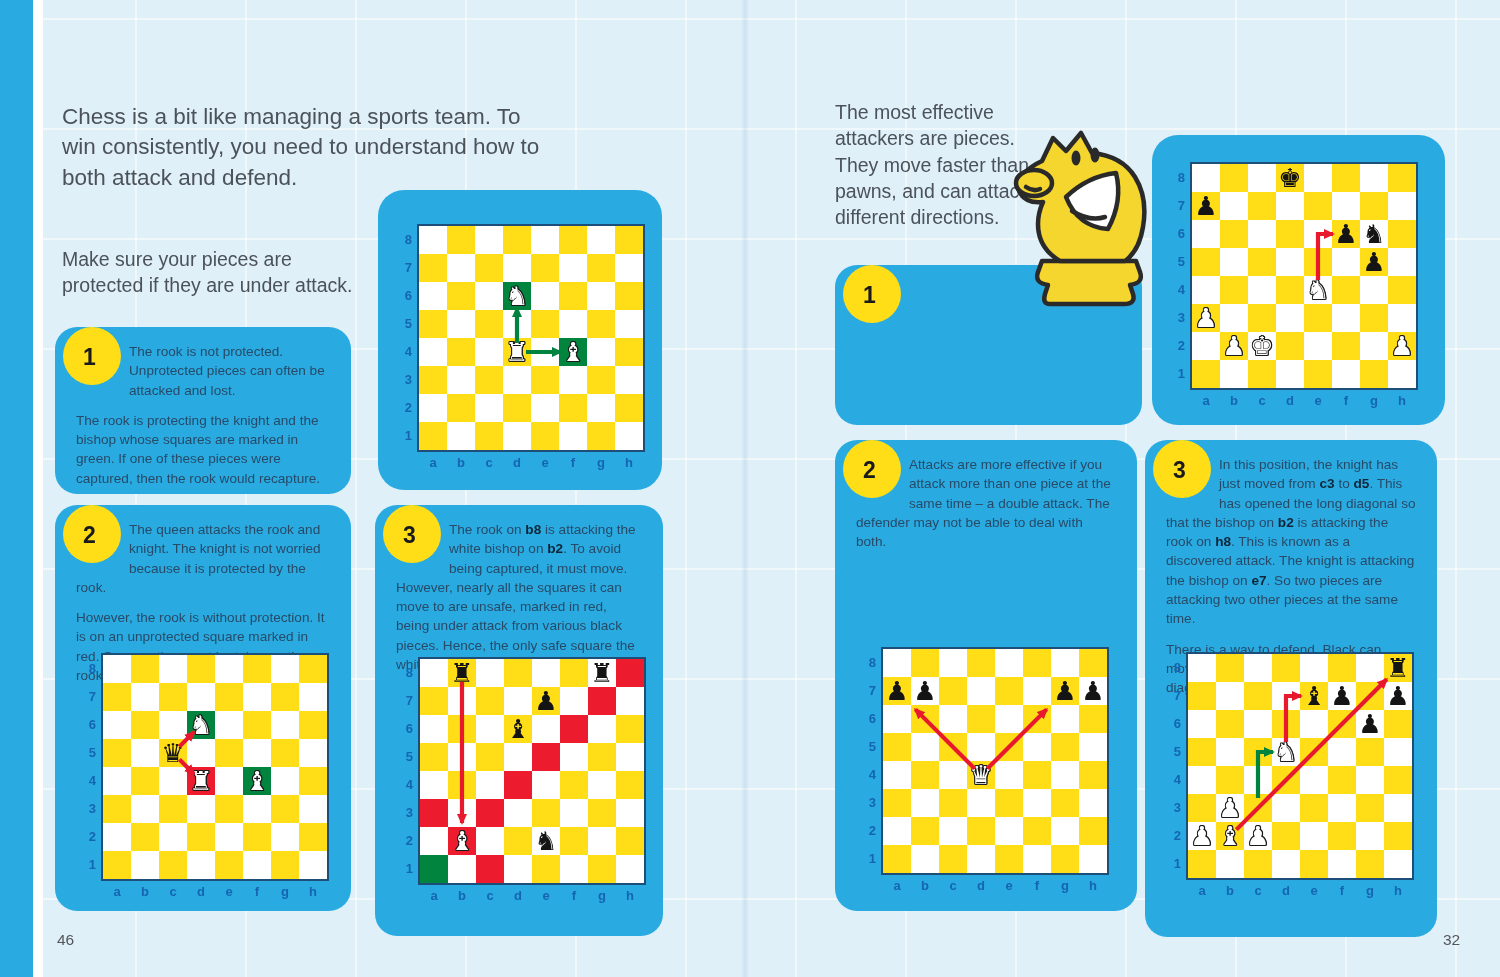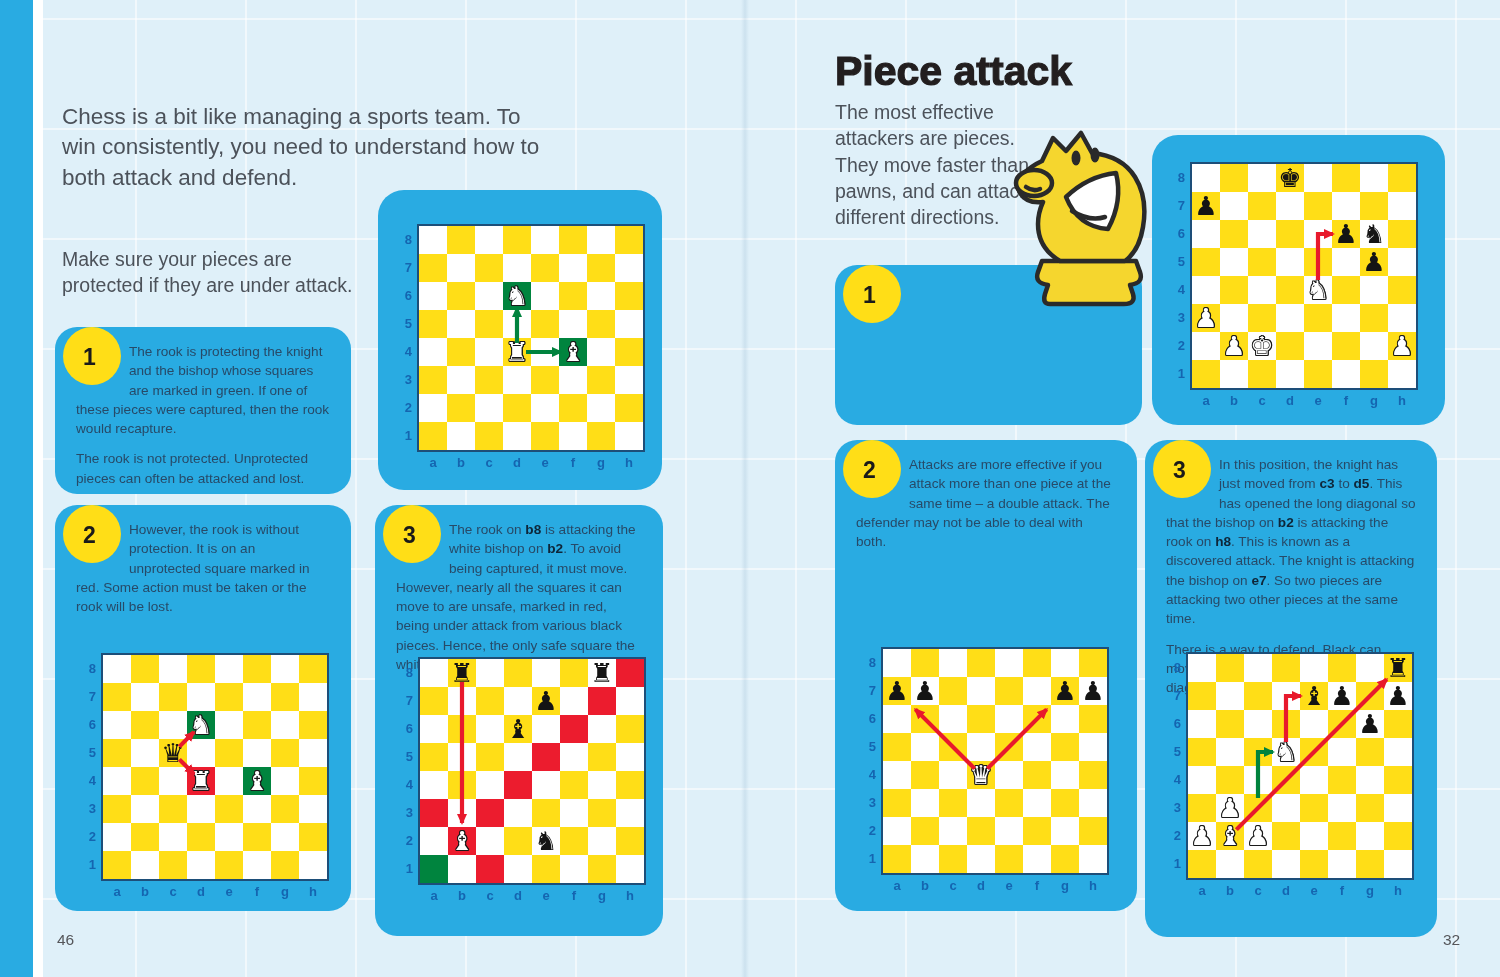--- a/index.html
+++ b/index.html
@@ -176,30 +176,31 @@
           </svg>
         </div>
         <div class="board-files"><span>a</span><span>b</span><span>c</span><span>d</span><span>e</span><span>f</span><span>g</span><span>h</span></div>
       </div>
   </div>
 
   <div class="panel" id="panel-L1">
     <div class="box-text">
       <div class="badge">1</div>
       <div>
+          <p>The rook is not protected. Unprotected pieces can often be attacked and lost.</p>
           <p>The rook is protecting the knight and the bishop whose squares are marked in green. If one of these pieces were captured, then the rook would recapture.</p>
-          <p>The rook is not protected. Unprotected pieces can often be attacked and lost.</p>
         </div>
     </div>
   </div>
 
   <div class="panel" id="panel-L2">
     <div class="box-text">
       <div class="badge">2</div>
       <div>
+          <p>The queen attacks the rook and knight. The knight is not worried because it is protected by the rook.</p>
           <p>However, the rook is without protection. It is on an unprotected square marked in red. Some action must be taken or the rook will be lost.</p>
         </div>
     </div>
     <div class="board-block">
         <div class="board-ranks">
           <span>8</span>
           <span>7</span>
           <span>6</span>
           <span>5</span>
           <span>4</span>
@@ -393,21 +394,20 @@
             </defs>
             <path d="M 42 23 L 42 164" fill="none" stroke="#e8192c" stroke-width="4.2" marker-end="url(#rook_attacks_bishop-ah-red)"></path>
           </svg>
         </div>
         <div class="board-files"><span>a</span><span>b</span><span>c</span><span>d</span><span>e</span><span>f</span><span>g</span><span>h</span></div>
       </div>
   </div>
 
   <div class="pageno" id="pn-46">46</div>
 
-  <div class="h2" id="h2-right">Piece attack</div>
   <div class="intro" id="intro-right">The most effective attackers are pieces. They move faster than pawns, and can attack in different directions.</div>
 
   <svg class="mascot" viewBox="0 0 172 226">
     <g stroke="#2a2a2a" stroke-width="4.5" stroke-linejoin="round" stroke-linecap="round">
       <path fill="#f5d62e" d="M50 214 h74 q12 0 9-10 l-3-9 q14-2 10-13 l-4-11 h-94 l-4 11 q-4 11 10 13 l-3 9 q-3 10 5 10 z"></path>
       <path fill="#f5d62e" d="M60 171 q-22-13-22-37 0-11 5-22 -16 2-23-9 -6-10 2-18 9-9 20-14 l11-23 13 13 15-18 11 20 q30 3 43 24 13 21 8 50 -4 24-18 34 z"></path>
       <ellipse cx="34" cy="93" rx="18" ry="13" fill="#f5d62e"></ellipse>
       <path d="M26 97 q7 5 14 2" fill="none"></path>
       <path fill="#ffffff" d="M66 107 q12 30 42 32 15-28 8-56 -28 3-50 24 z"></path>
       <path d="M72 121 q18 11 33 6" fill="none"></path>

